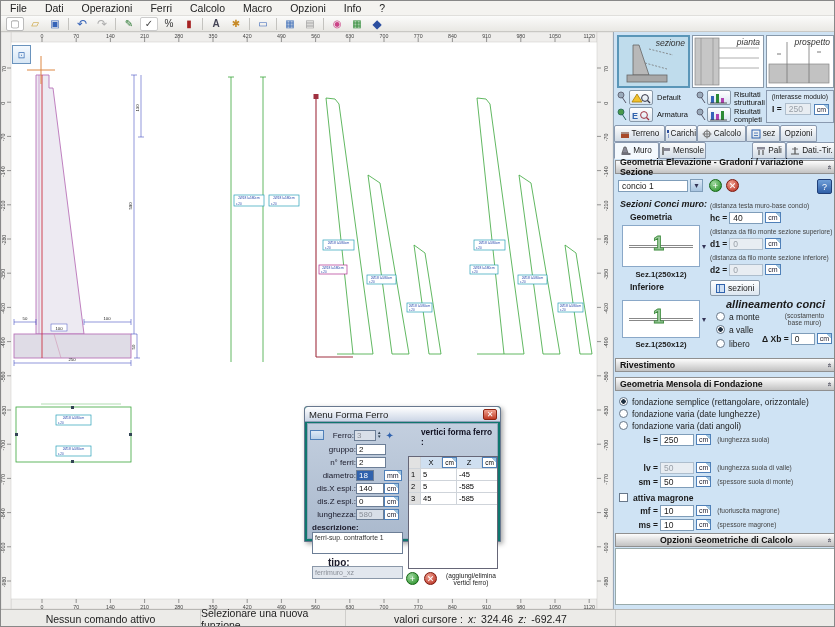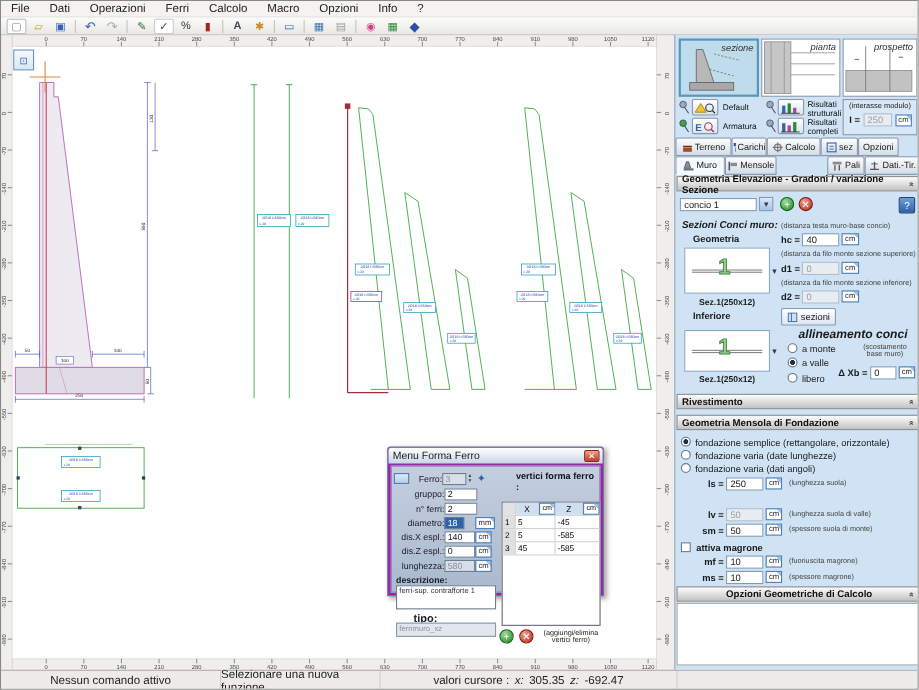--- a/index.html
+++ b/index.html
@@ -9,21 +9,21 @@
   
   .menubar{position:absolute;left:0;top:0;width:835px;height:15px;background:#f4f3f0;display:flex;align-items:center;gap:0;font-size:10.5px;color:#222;border-bottom:1px solid #e0dfdc;}
   .menu-item{padding:0 9px;cursor:default;}
   .toolbar{position:absolute;left:0;top:15px;width:835px;height:16px;background:linear-gradient(#fbfbfa,#e9e8e4);display:flex;align-items:center;border-bottom:1px solid #c9c8c4;padding-left:4px;}
   .tbi{width:18px;height:14px;display:flex;align-items:center;justify-content:center;font-size:10px;margin:0 1px;border-radius:2px;}
   .tbsep{width:1px;height:12px;background:#c4c3bf;margin:0 3px;}
   
   .canvas{position:absolute;left:0;top:31px;width:612px;height:577px;background:#fff;border-right:1px solid #8a8a8a;}
   .canvas-tool{position:absolute;left:11px;top:13px;width:19px;height:19px;border:1px solid #6a93bd;background:linear-gradient(#f4f9fe,#d7e6f4);display:flex;align-items:center;justify-content:center;font-size:9px;color:#3b6fb5;}
   
-  .dialog{position:absolute;left:303px;top:374px;width:197px;height:136px;border:1px solid #68788f;border-radius:3px 3px 0 0;box-shadow:2px 2px 5px rgba(0,0,0,.35);background:#a21caf;font-size:8px;margin-left:48px;}
+  .dialog{position:absolute;left:303px;top:374px;width:197px;height:136px;border:1px solid #68788f;border-radius:3px 3px 0 0;box-shadow:2px 2px 5px rgba(0,0,0,.35);background:#0f766e;font-size:8px;}
   .dlg-title{position:absolute;left:0;top:0;right:0;height:15px;background:linear-gradient(#ffffff,#ccd6e6);border-bottom:1px solid #8fa0b8;display:flex;align-items:center;padding:0 4px;font-size:9.5px;color:#1a1a1a;border-radius:3px 3px 0 0;}
   .dlg-close{position:absolute;right:3px;top:2px;width:14px;height:11px;background:linear-gradient(#f0a08e,#c03a24);border:1px solid #8c2413;border-radius:2px;color:#fff;font-size:8px;line-height:9px;text-align:center;cursor:pointer;}
   .dlg-body{position:absolute;left:2px;top:16px;right:2px;bottom:2px;background:linear-gradient(#c3cfdf,#aab9cd);border:1px solid #93a5bb;}
   .drow{position:absolute;display:flex;align-items:center;height:12px;}
   .dlbl{display:inline-block;text-align:right;color:#1a1a2a;font-size:8px;white-space:nowrap;}
   .dinp{display:inline-block;background:#fff;border:1px solid #6c7e96;height:11px;line-height:10px;font-size:8px;padding:0 2px;color:#111;}
   .dinp.gray{background:#d9dfe8;color:#8a8f98;}
   .dinp.sel{background:#2f62ad;color:#fff;}
   .unitbox{display:inline-block;height:11px;line-height:10px;font-size:7px;padding:0 2px;border:1px solid #4f80b8;background:linear-gradient(225deg,#9fc4e0 3px,#ffffff 0);color:#223;}
   .spin{display:inline-flex;flex-direction:column;justify-content:center;font-size:4.5px;line-height:4px;color:#345;margin-left:1px;}
@@ -761,19 +761,19 @@
   <div class="statusbar">
     <div class="scell" style="width:200px;">
         <span>Nessun comando attivo</span>
       </div>
     <div class="scell" style="width:145px;">
         <span>Selezionare una nuova funzione.</span>
       </div>
     <div class="scell" style="width:270px;gap:5px;">
       <span>valori cursore :</span>
       <span style="font-style:italic;">x:</span>
-        <span>305.35</span>
+        <span>324.46</span>
       <span style="font-style:italic;">z:</span>
         <span>-692.47</span>
     </div>
     <div style="flex:1;"></div>
   </div>
 </div>
 
 </body></html>

